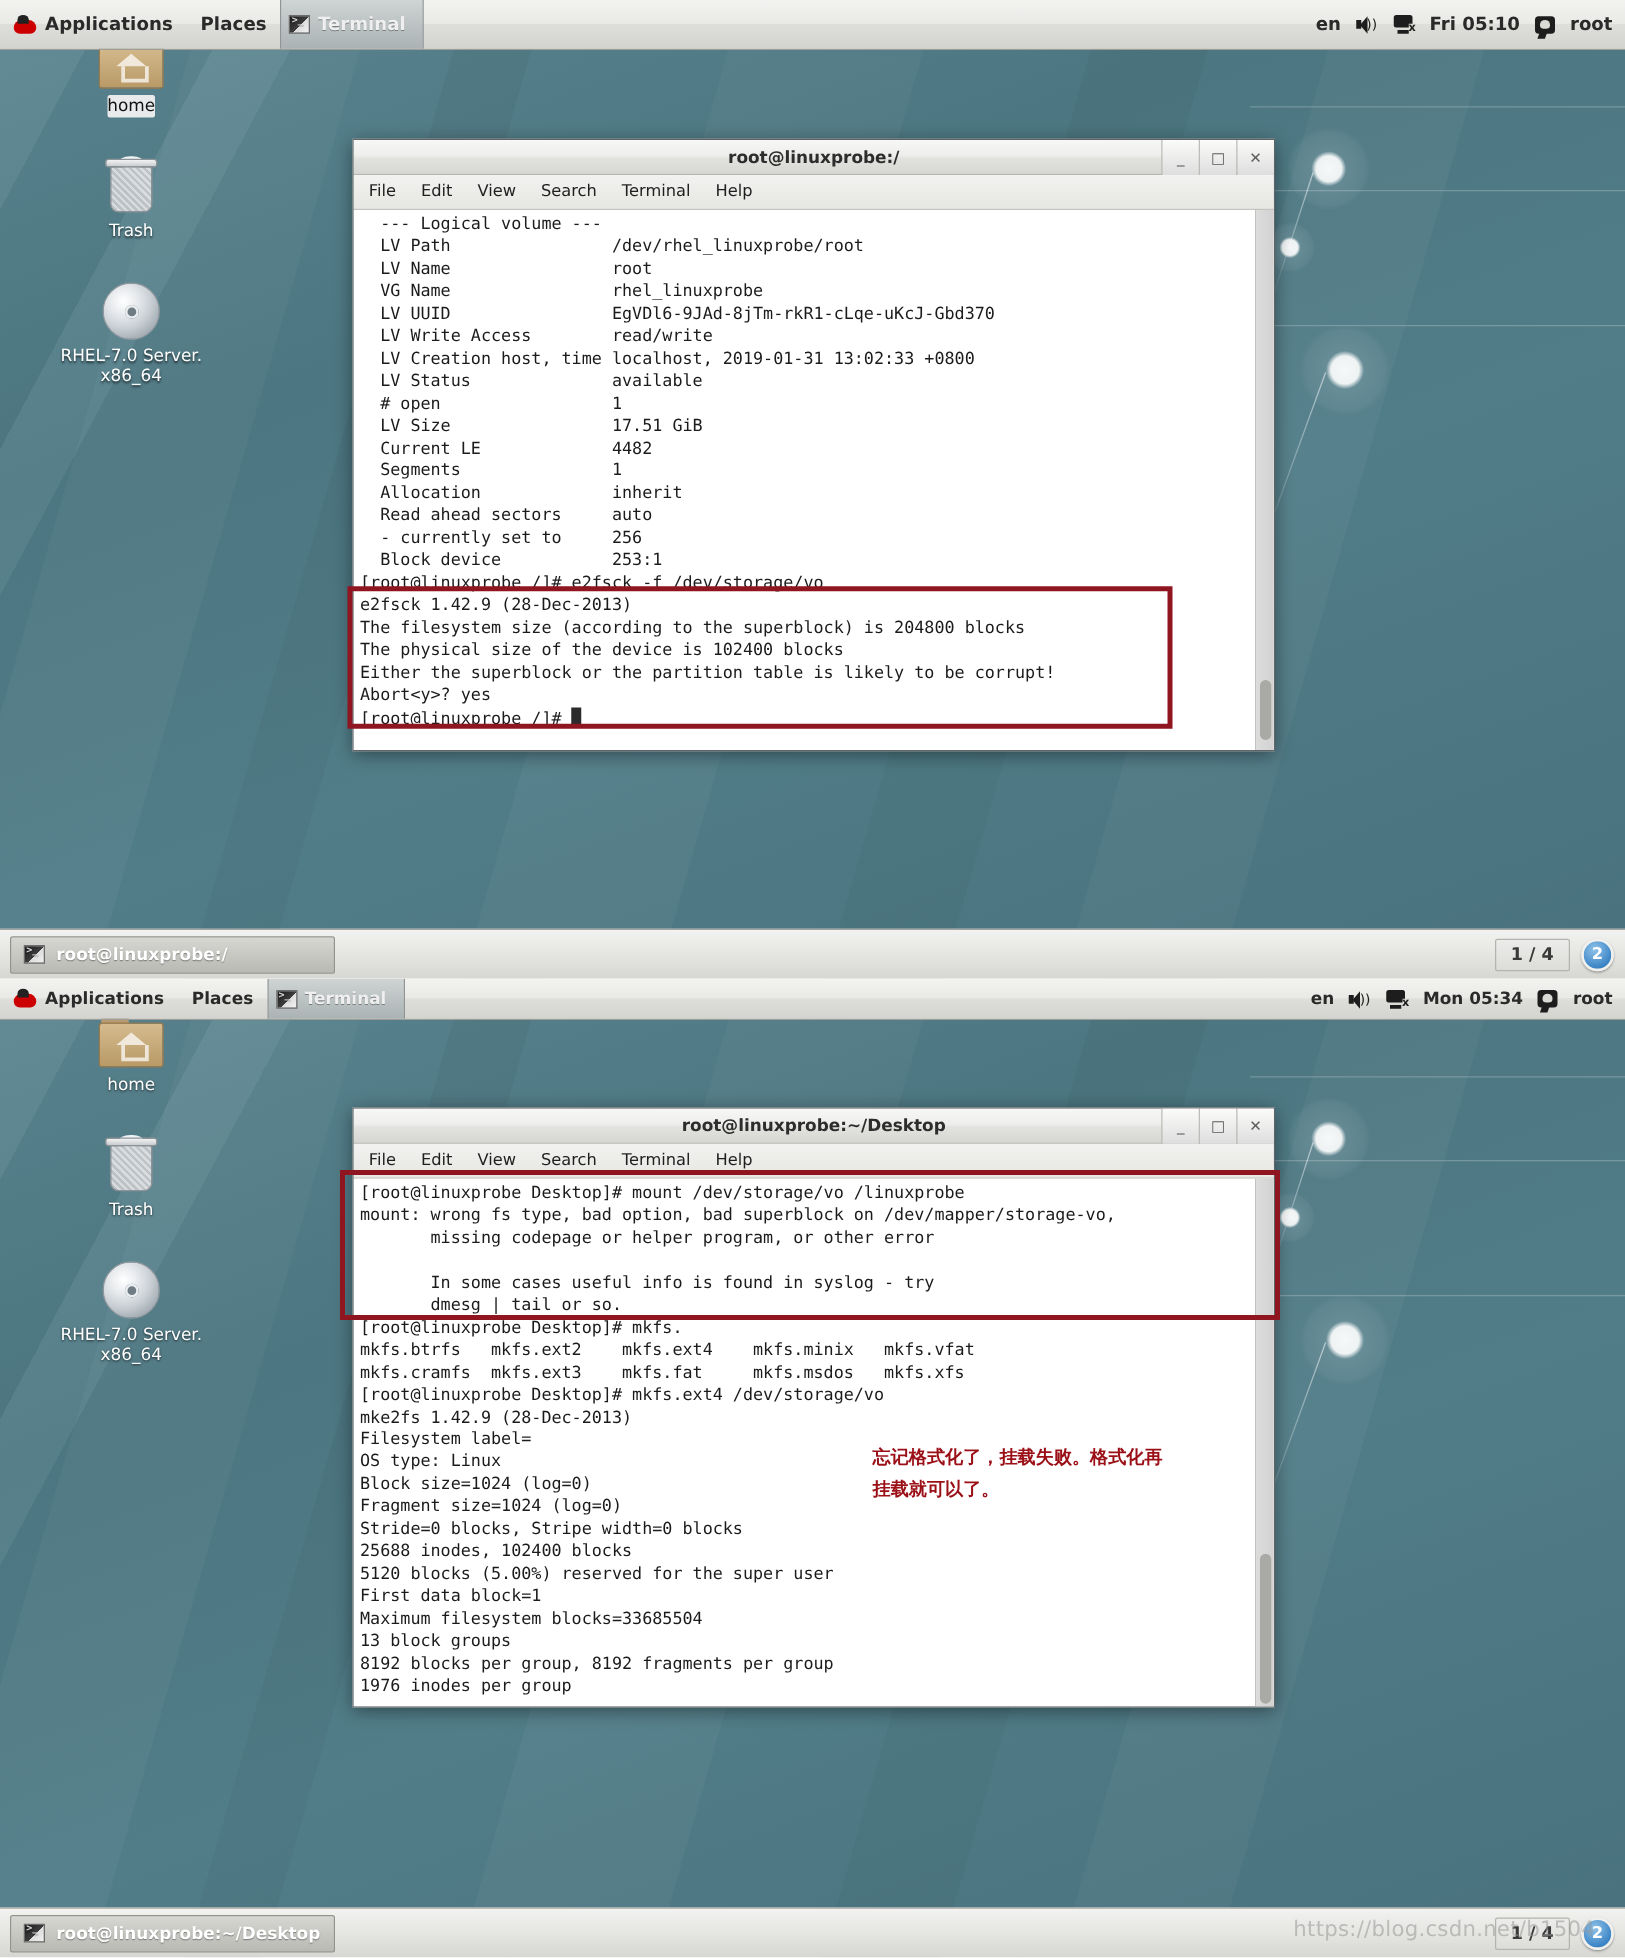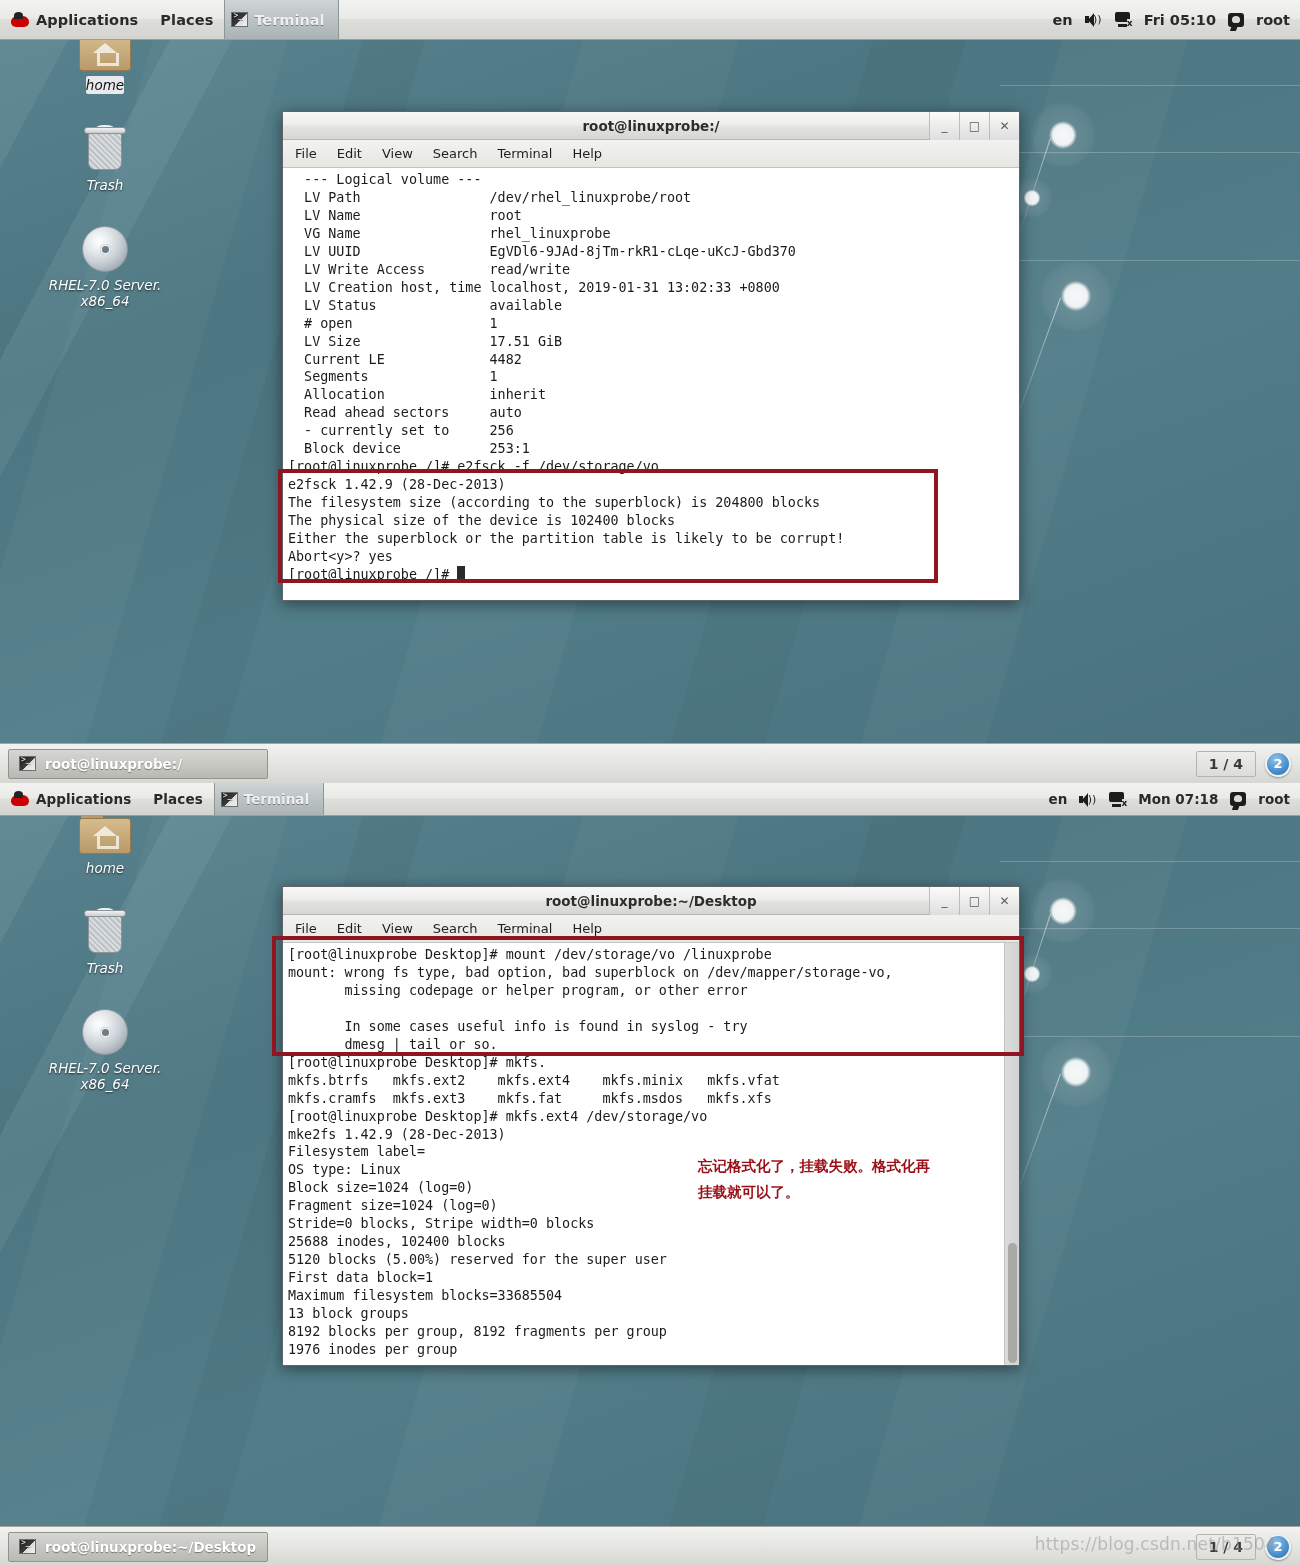--- a/index.html
+++ b/index.html
@@ -151,21 +151,20 @@
   .dicon { text-align: center; margin-bottom: 24px; }
   .dicon .glyph { height: 54px; display:flex; align-items:flex-end; justify-content:center; }
   .dicon .label {
     display:inline-block;
     margin-top: 4px;
     font-size: 13.5px;
     color: #ffffff;
     text-shadow: 0 1px 2px rgba(0,0,0,0.7);
     line-height: 16px;
     padding: 1px 0;
-    font-style: italic;
   }
   .dicon.selected .label {
     background: #e8eaec;
     color: #111;
     text-shadow: none;
     border-radius: 2px;
   }
   
   .ico-home { width: 52px; height: 44px; position: relative; }
   .ico-home .tab {
@@ -438,21 +437,21 @@
       </div>
     </div>
     <div class="tw-menu">
       <span>File</span>
       <span>Edit</span>
       <span>View</span>
       <span>Search</span>
       <span>Terminal</span>
       <span>Help</span>
     </div>
-    <div class="tw-body" style="height:432px;flex-direction:column;">
+    <div class="tw-body" style="height:432px;">
       <div class="tw-text"><span>  --- Logical volume ---
   LV Path                /dev/rhel_linuxprobe/root
   LV Name                root
   VG Name                rhel_linuxprobe
   LV UUID                EgVDl6-9JAd-8jTm-rkR1-cLqe-uKcJ-Gbd370
   LV Write Access        read/write
   LV Creation host, time localhost, 2019-01-31 13:02:33 +0800
   LV Status              available
   # open                 1
   LV Size                17.51 GiB
@@ -522,21 +521,21 @@
       </div>
     </div>
     <div class="panel-right">
       <span class="panel-txt">en</span>
       <span class="spk-icon">
           <span class="wave">))</span>
         </span>
       <span class="net-icon">
           <span class="net-x">x</span>
         </span>
-      <span class="panel-txt">Mon 07:18</span>
+      <span class="panel-txt">Mon 05:34</span>
       <span class="user-icon"></span>
       <span class="panel-txt">root</span>
     </div>
   </div>
 
   <div class="dicons" style="top:18px;">
     <div class="dicon">
       <div class="glyph">
           <div class="ico-home">
             <span class="tab"></span>

